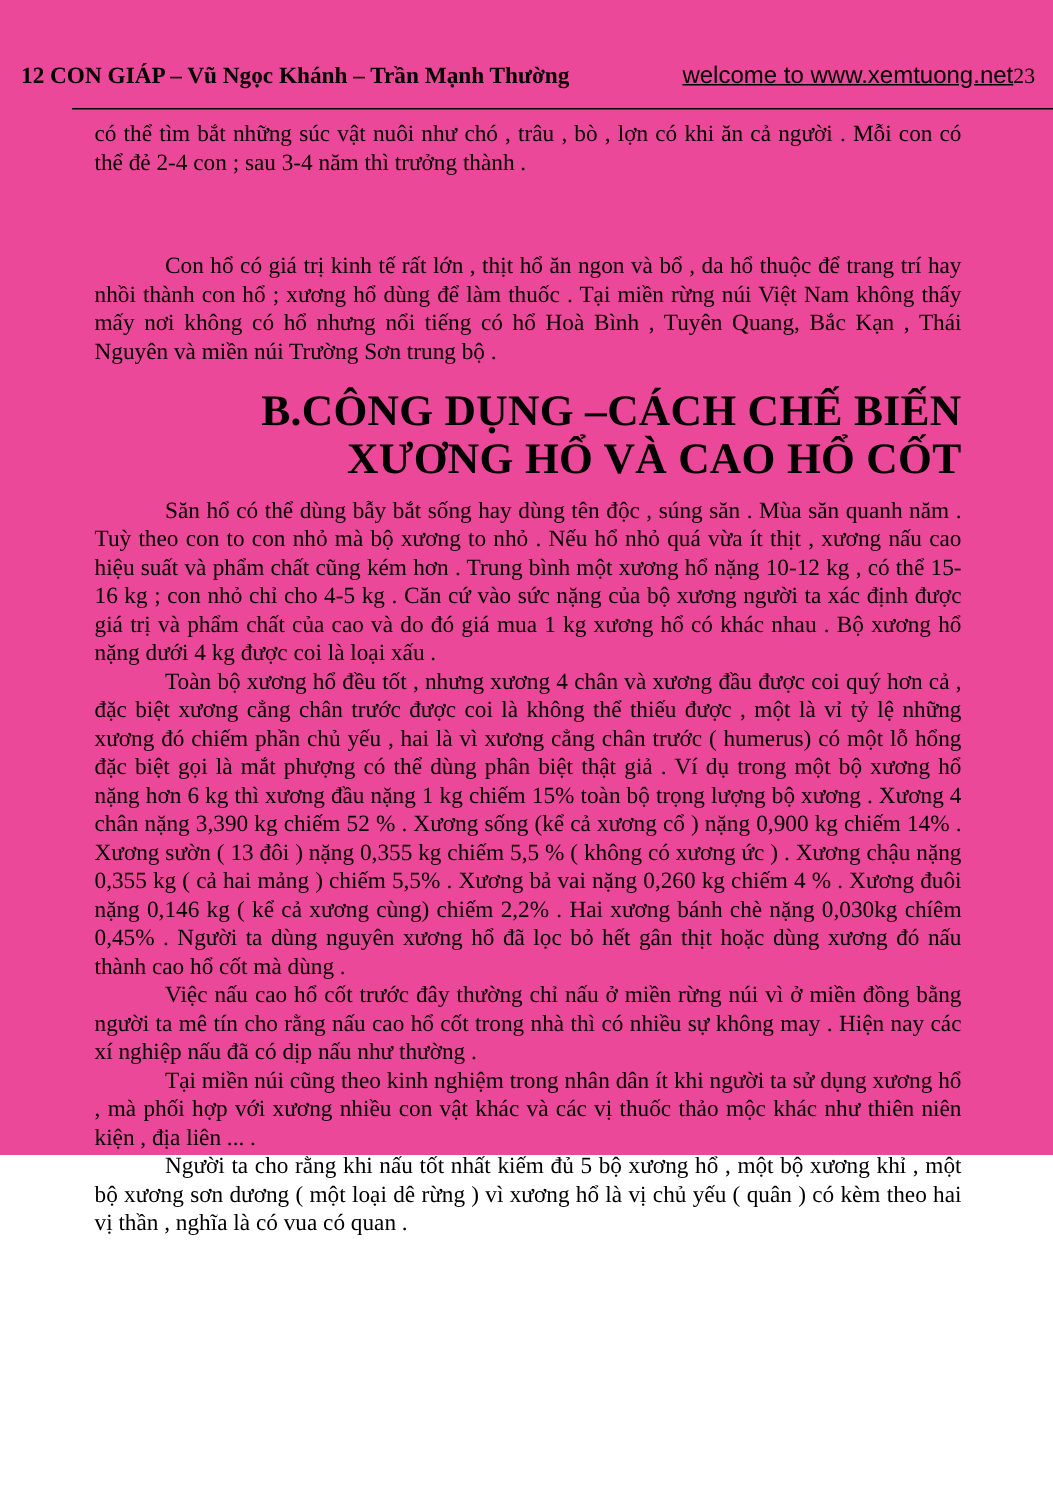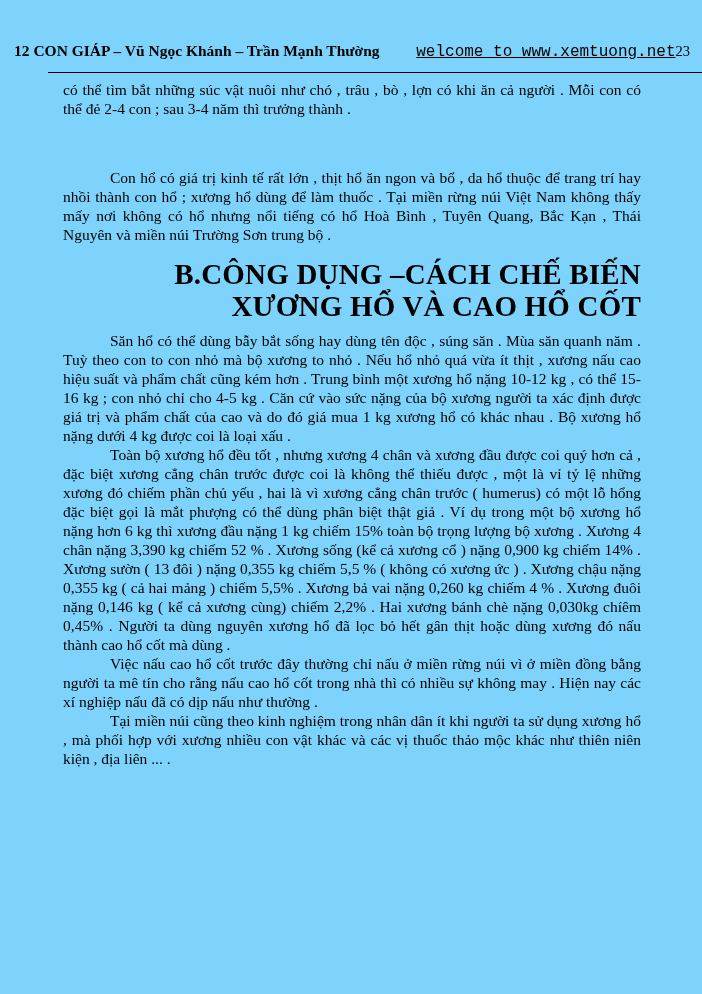--- a/index.html
+++ b/index.html
@@ -6,40 +6,40 @@
   html, body { background: #ffffff; }
   body {
     width: 702px; height: 994px;
     font-family: "Liberation Serif", serif;
     color: #000000;
     overflow: hidden;
     position: relative;
   }
   .page {
     position: relative;
-    width: 702px; height: 994px;
-    background: #7dd3fc;
+    width: 702px; height: 770px;
+    background: #ec4899;
     padding-left: 18px;
   }
   .header {
     position: absolute;
     top: 42px; left: 14px; right: 12px;
     display: flex;
     justify-content: space-between;
     align-items: baseline;
     white-space: nowrap;
   }
   .header-left {
     font-family: "Liberation Serif", serif;
     font-weight: bold;
     font-size: 15.5px;
   }
   .header-right { display: inline-flex; align-items: baseline; }
   .site-link {
-    font-family: Liberation Mono, monospace;
+    font-family: Liberation Sans, sans-serif;
     font-size: 16px;
     color: #000000;
     text-decoration: underline;
     cursor: pointer;
   }
   .page-num {
     font-family: "Liberation Serif", serif;
     font-size: 14.5px;
   }
   .header-rule {
@@ -99,15 +99,16 @@
   <hr class="header-rule">
 
   <div class="content">
     <p class="para no-indent">có thể tìm bắt những súc vật nuôi như chó , trâu , bò , lợn có khi ăn cả người . Mỗi con có thể đẻ 2-4 con ; sau 3-4 năm thì trưởng thành .</p>
     <p class="para gap-top">Con hổ có giá trị kinh tế rất lớn , thịt hổ ăn ngon và bổ , da hổ thuộc để trang trí hay nhồi thành con hổ ; xương hổ dùng để làm thuốc . Tại miền rừng núi Việt Nam không thấy mấy nơi không có hổ nhưng nổi tiếng có hổ Hoà Bình , Tuyên Quang, Bắc Kạn , Thái Nguyên và miền núi Trường Sơn trung bộ .</p>
     <h1 class="heading-b">B.CÔNG DỤNG –CÁCH CHẾ BIẾN XƯƠNG HỔ VÀ CAO HỔ CỐT</h1>
     <p class="para">Săn hổ có thể dùng bẫy bắt sống hay dùng tên độc , súng săn . Mùa săn quanh năm . Tuỳ theo con to con nhỏ mà bộ xương to nhỏ . Nếu hổ nhỏ quá vừa ít thịt , xương nấu cao hiệu suất và phẩm chất cũng kém hơn . Trung bình một xương hổ nặng 10-12 kg , có thể 15-16 kg ; con nhỏ chỉ cho 4-5 kg . Căn cứ vào sức nặng của bộ xương người ta xác định được giá trị và phẩm chất của cao và do đó giá mua 1 kg xương hổ có khác nhau . Bộ xương hổ nặng dưới 4 kg được coi là loại xấu .</p>
     <p class="para">Toàn bộ xương hổ đều tốt , nhưng xương 4 chân và xương đầu được coi quý hơn cả , đặc biệt xương cẳng chân trước được coi là không thể thiếu được , một là vỉ tỷ lệ những xương đó chiếm phần chủ yếu , hai là vì xương cẳng chân trước ( humerus) có một lỗ hổng đặc biệt gọi là mắt phượng có thể dùng phân biệt thật giả . Ví dụ trong một bộ xương hổ nặng hơn 6 kg thì xương đầu nặng 1 kg chiếm 15% toàn bộ trọng lượng bộ xương . Xương 4 chân nặng 3,390 kg chiếm 52 % . Xương sống (kể cả xương cổ ) nặng 0,900 kg chiếm 14% . Xương sườn ( 13 đôi ) nặng 0,355 kg chiếm 5,5 % ( không có xương ức ) . Xương chậu nặng 0,355 kg ( cả hai mảng ) chiếm 5,5% . Xương bả vai nặng 0,260 kg chiếm 4 % . Xương đuôi nặng 0,146 kg ( kể cả xương cùng) chiếm 2,2% . Hai xương bánh chè nặng 0,030kg chíêm 0,45% . Người ta dùng nguyên xương hổ đã lọc bỏ hết gân thịt hoặc dùng xương đó nấu thành cao hổ cốt mà dùng .</p>
     <p class="para">Việc nấu cao hổ cốt trước đây thường chỉ nấu ở miền rừng núi vì ở miền đồng bằng người ta mê tín cho rằng nấu cao hổ cốt trong nhà thì có nhiều sự không may . Hiện nay các xí nghiệp nấu đã có dịp nấu như thường .</p>
     <p class="para">Tại miền núi cũng theo kinh nghiệm trong nhân dân ít khi người ta sử dụng xương hổ , mà phối hợp với xương nhiều con vật khác và các vị thuốc thảo mộc khác như thiên niên kiện , địa liên ... .</p>
+    <p class="para">Người ta cho rằng khi nấu tốt nhất kiếm đủ 5 bộ xương hổ , một bộ xương khỉ , một bộ xương sơn dương ( một loại dê rừng ) vì xương hổ là vị chủ yếu ( quân ) có kèm theo hai vị thần , nghĩa là có vua có quan .</p>
   </div>
 
 </div>
 
 </body></html>

